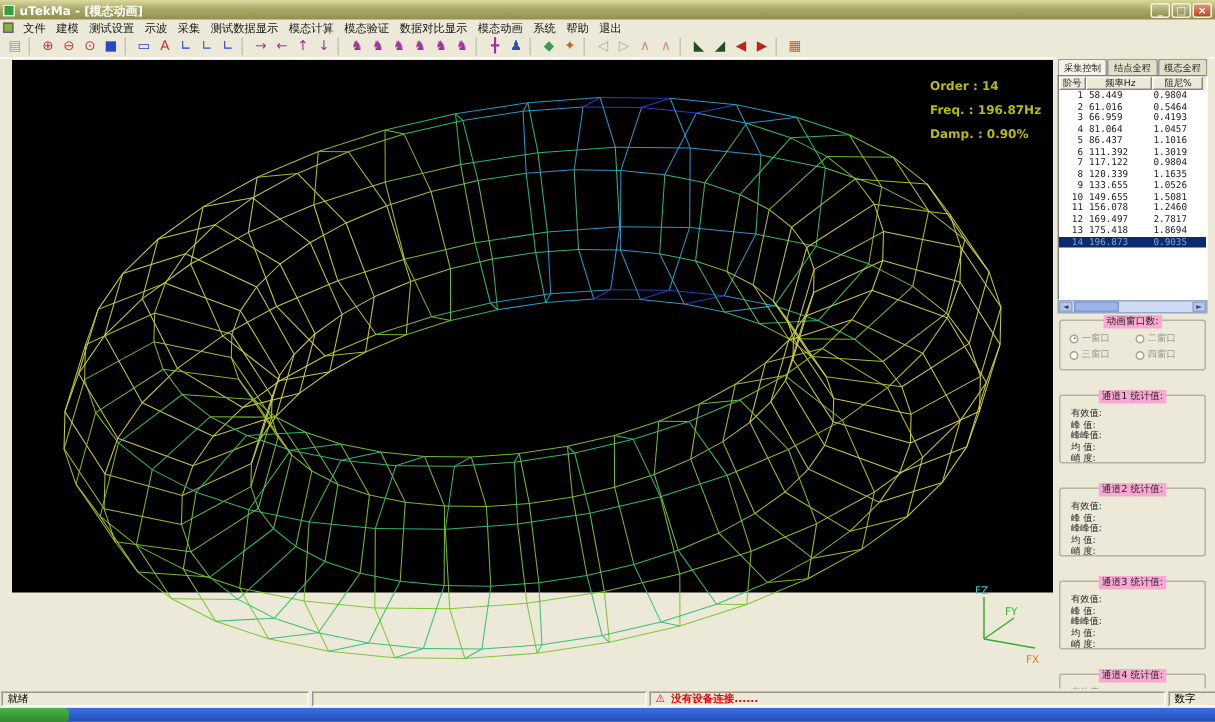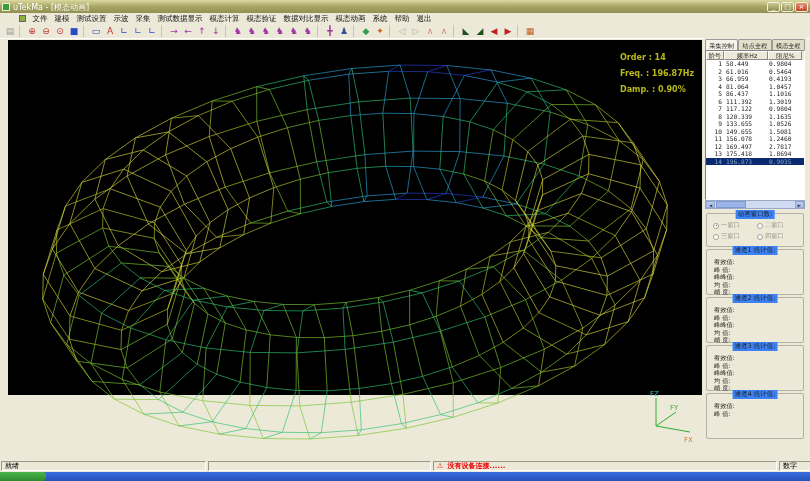--- a/index.html
+++ b/index.html
@@ -1,29 +1,29 @@
 <!DOCTYPE html>
 <html><head>
 <meta charset="utf-8">
 <style>
   *{box-sizing:border-box;margin:0;padding:0}
   body{width:810px;height:481px;position:relative;overflow:hidden;
        background:#ece9d8;font-family:"DejaVu Sans","Liberation Sans",sans-serif;cursor:default}
   
   .titlebar{position:absolute;left:0;top:0;width:810px;height:14px;
             background:linear-gradient(180deg,#dcd99f,#a8a766 45%,#8e8d50);
-            display:flex;align-items:center;padding:0 2px;color:#fff;font-size:8px;font-weight:normal}
+            display:flex;align-items:center;padding:0 2px;color:#fff;font-size:8px;font-weight:bold}
   .app-icon{width:8px;height:8px;background:#3a9c3a;border:1px solid #e8f0d8;margin-right:3px;flex:none}
   .tb-buttons{margin-left:auto;display:flex;gap:1px}
   .win-btn{width:13px;height:10px;font-size:7px;line-height:8px;text-align:center;color:#fff;
            border:1px solid #f4f2dc;border-radius:2px;background:linear-gradient(#c9c795,#8e8d50)}
   .win-btn.close{background:linear-gradient(#e89078,#c04428)}
   
   .menubar{position:absolute;top:13px;left:0;width:810px;height:11px;background:#ece9d8;
-           display:flex;align-items:center;font-size:7.5px;color:#111;padding-left:19px}
+           display:flex;align-items:center;font-size:7.5px;color:#111;padding-left:2px}
   .menu-doc-icon{width:7px;height:7px;background:#8cb039;border:1px solid #667;margin-right:3px;flex:none}
   .menu-item{padding:0 3.5px;white-space:nowrap}
   
   .toolbar{position:absolute;top:24px;left:0;width:810px;height:15px;background:#ece9d8;
            display:flex;align-items:center;padding-left:3px;border-bottom:1px solid #fff}
   .tb-icon{width:13px;height:13px;margin:0 .5px;font-size:9px;line-height:12px;text-align:center;flex:none}
   .tb-sep{width:4px;height:12px;border-left:1px solid #c9c5b2;margin:0 2px;flex:none}
   
   .viewport{position:absolute;left:8px;top:40px;width:694px;height:355px;background:#000}
   #mesh-svg{position:absolute;left:0;top:0}
@@ -47,33 +47,33 @@
   .mt-row.sel{background:#0c2a70;color:#7fa8c8}
   .mt-c0{width:18px;text-align:right;padding-right:2px;flex:none}
   .mt-c1{width:44px;padding-left:2px;flex:none}
   .mt-c2{width:34px;padding-left:1px;flex:none;overflow:hidden}
   .mt-scroll{margin:0 1px;height:9px;display:flex;align-items:stretch;border:1px solid #9aa8c8;background:#d0daf0}
   .mt-sbtn{width:9px;background:#b8c6ea;border:1px solid #8fa6d8;font-size:5px;line-height:6px;text-align:center;color:#345;flex:none}
   .mt-thumb{width:30px;background:#9cb4e8;border:1px solid #7f9ad0;margin-left:1px;flex:none}
   .mt-track{flex:1}
   
   .grp{margin:4px 2px 0;border:1px solid #b5b2a5;border-radius:2px;position:relative;padding:7px 2px 2px;background:#ece9d8}
-  .grp-title{position:absolute;top:-4px;left:50%;transform:translateX(-50%);background:#3b82f6;
+  .grp-title{position:absolute;top:-4px;left:50%;transform:translateX(-50%);background:#f9a8d4;
              padding:0 2px;font-size:6.5px;white-space:nowrap}
   .grp-grid{display:grid;grid-template-columns:1fr 1fr;row-gap:2px;padding-left:4px}
   .grp-row{display:flex;align-items:center;gap:2px;height:9px}
   .radio{width:6px;height:6px;border-radius:50%;border:1px solid #777;background:#fff;position:relative;flex:none}
   .radio.sel::after{content:"";position:absolute;left:1.5px;top:1.5px;right:1.5px;bottom:1.5px;background:#222;border-radius:50%}
   .radio.dis{border-color:#a5a295}
   .checkbox{width:6px;height:6px;border:1px solid #777;background:#fff;font-size:6px;line-height:5px;text-align:center;flex:none;color:#111}
   .opt-label{font-size:6.3px;white-space:nowrap}
   .opt-label.dis{color:#9a978a}
   .anim-grp{height:34px}
   .draw-grp{height:38px;margin-top:5px}
-  .ch-grp{height:46px;margin-top:2px;padding-top:8px}
+  .ch-grp{height:46px;margin-top:16px;padding-top:8px}
   .ch-line{font-size:6.2px;line-height:7.5px;padding-left:5px;white-space:nowrap}
   
   .statusbar{position:absolute;top:460px;left:0;width:810px;height:12px;background:#ece9d8;
              display:flex;align-items:center;font-size:7px;padding:0 1px}
   .sb-cell{border:1px solid;border-color:#9a9786 #fff #fff #9a9786;height:10px;line-height:8px;
            padding:0 3px;margin-right:2px;overflow:hidden;white-space:nowrap;flex:none}
   .sb-warn{color:#e00;font-weight:bold}
   .warn-icon{color:#e00;font-size:7px;margin-right:2px}
   .sb-fill{flex:1}
   

